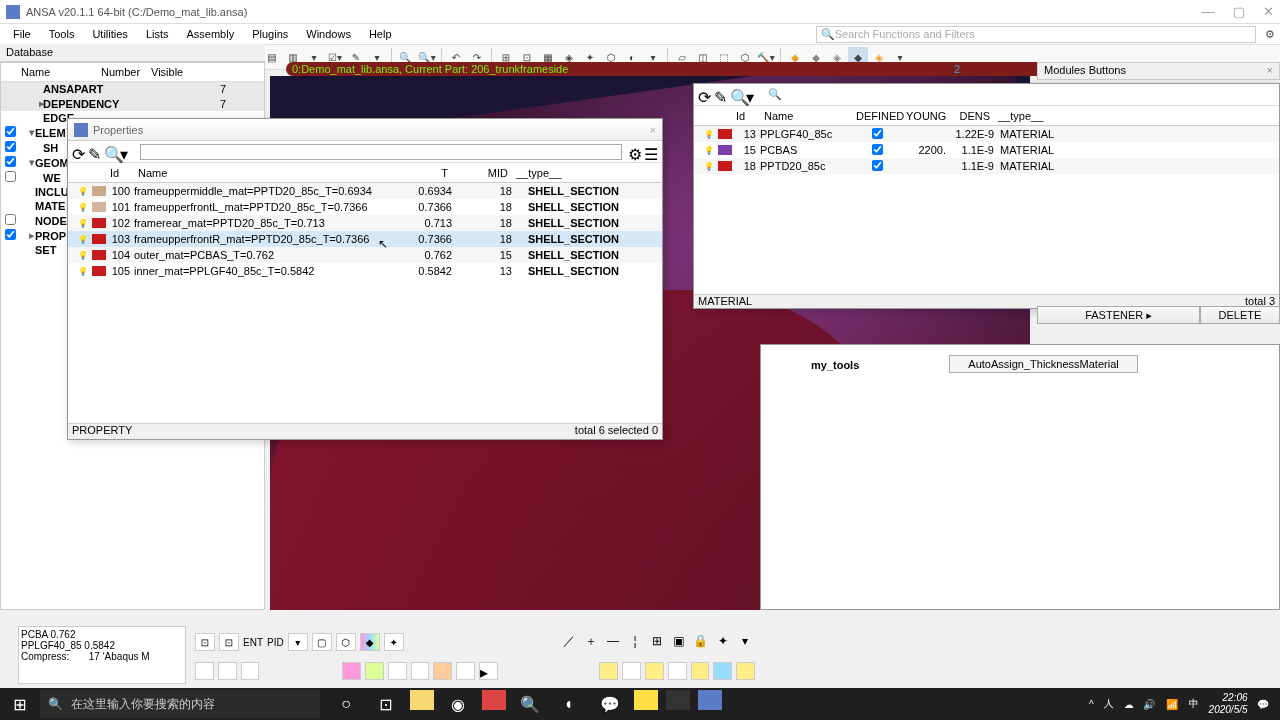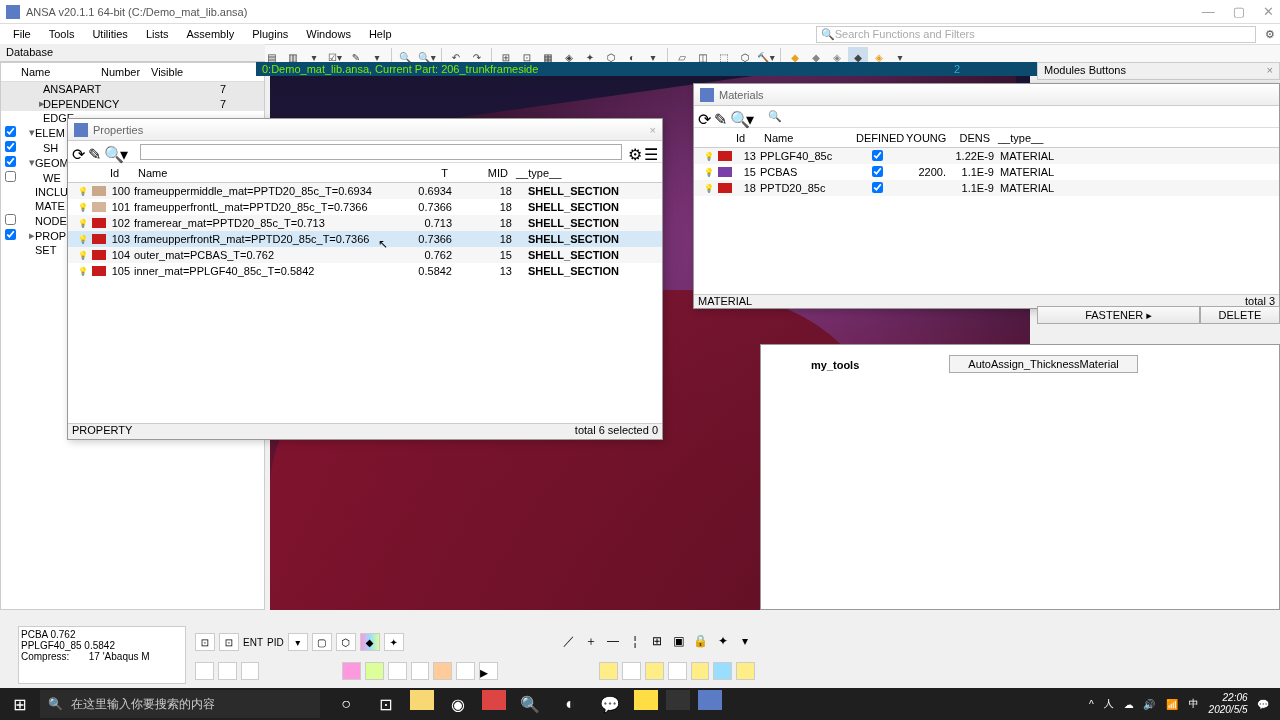--- a/index.html
+++ b/index.html
@@ -16,31 +16,31 @@
 .menubar .gear { width: 20px; text-align: center; color: #555; }
 
 .toolbar { height: 26px; background: #f8f8f8; border-top: 1px solid #ddd; border-bottom: 1px solid #ddd; display: flex; align-items: center; padding: 0 2px; gap: 1px; }
 .tb-btn { width: 20px; height: 20px; border: 1px solid transparent; display: inline-flex; align-items: center; justify-content: center; font-size: 10px; color: #444; }
 .tb-btn.box { border: 1px solid #aaa; background: #fff; font-weight: bold; }
 .tb-sep { width: 1px; height: 18px; background: #ccc; margin: 0 3px; }
 
 .db-header { position: absolute; top: 44px; left: 0; width: 265px; height: 18px; background: #f0f0f0; border-bottom: 1px solid #ccc; font-size: 11px; padding: 2px 6px; display: flex; flex-direction: column; }
 .db-header span:last-child { margin-left: auto; }
 
-.viewport-info { position: absolute; top: 62px; left: 256px; right: 0; height: 14px; background: #0c4a6e; color: #76ee00; font-family: monospace; font-size: 11px; padding: 1px 6px; }
+.viewport-info { position: absolute; top: 62px; left: 286px; right: 0; height: 14px; background: #7f1d1d; color: #76ee00; font-family: monospace; font-size: 11px; padding: 1px 6px; border-radius: 7px; }
 .viewport-info .num { position: absolute; right: 320px; color: #3ac; }
 
 .tree { position: absolute; top: 62px; left: 0; width: 265px; height: 548px; background: #fff; border: 1px solid #ccc; font-size: 11px; overflow: hidden; }
 .tree-head { display: flex; background: #fff; border-bottom: 1px solid #ddd; padding: 3px 20px; font-weight: normal; }
 .tree-head div:nth-child(1) { width: 80px; }
 .tree-head div:nth-child(2) { width: 50px; }
 .tree-row { display: flex; padding: 1px 4px; align-items: center; }
 .tree-row .chk { width: 14px; }
 .tree-row .exp { width: 12px; color: #666; }
-.tree-row .name { flex: 1; padding-left: 4px; }
+.tree-row .name { flex: 1; padding-left: 4px; font-weight: bold; }
 .tree-row.selected { background: #e8e8e8; }
 .tree-row .num { width: 40px; }
 
 .viewport { position: absolute; top: 76px; left: 270px; width: 760px; height: 534px; background: linear-gradient(180deg, #1a1433 0%, #2b1a44 40%, #5c1430 70%, #8b1838 100%); overflow: hidden; }
 .viewport .mesh { position: absolute; top: 10px; left: 80px; width: 700px; height: 520px; background: radial-gradient(ellipse at 60% 30%, rgba(200,80,180,0.6), rgba(139,24,56,0.3) 50%, transparent 70%); transform: rotate(-8deg); }
 .viewport .mesh2 { position: absolute; bottom: -80px; left: 0; width: 600px; height: 400px; background: linear-gradient(135deg, rgba(139,20,48,0.9), rgba(90,15,35,0.95)); border-radius: 50% 30% 0 0; }
 
 .modules-bar { position: absolute; top: 62px; right: 0; width: 243px; height: 18px; background: #f0f0f0; border: 1px solid #ccc; font-size: 11px; padding: 1px 6px; display: flex; }
 .modules-bar span:last-child { margin-left: auto; color: #888; cursor: pointer; }
 
@@ -392,24 +392,20 @@
         <span class="type">SHELL_SECTION</span>
       </div>
     </div>
   <div class="props-status">
     <span>PROPERTY</span>
     <span>total 6  selected 0</span>
   </div>
 </div>
 
 <div class="mat-window">
-  <div class="props-title">
-    <span class="icon"></span>
-    <span>Materials</span>
-  </div>
   <div class="mat-toolbar">
     <span class="tiny-ico">⟳</span>
     <span class="tiny-ico">✎</span>
     <span class="tiny-ico">🔍</span>
     <span class="tiny-ico">▾</span>
     <span class="search-ico">🔍</span>
   </div>
   <div class="mat-head">
     <div class="mh-bulb"></div>
     <div class="mh-sw"></div>

